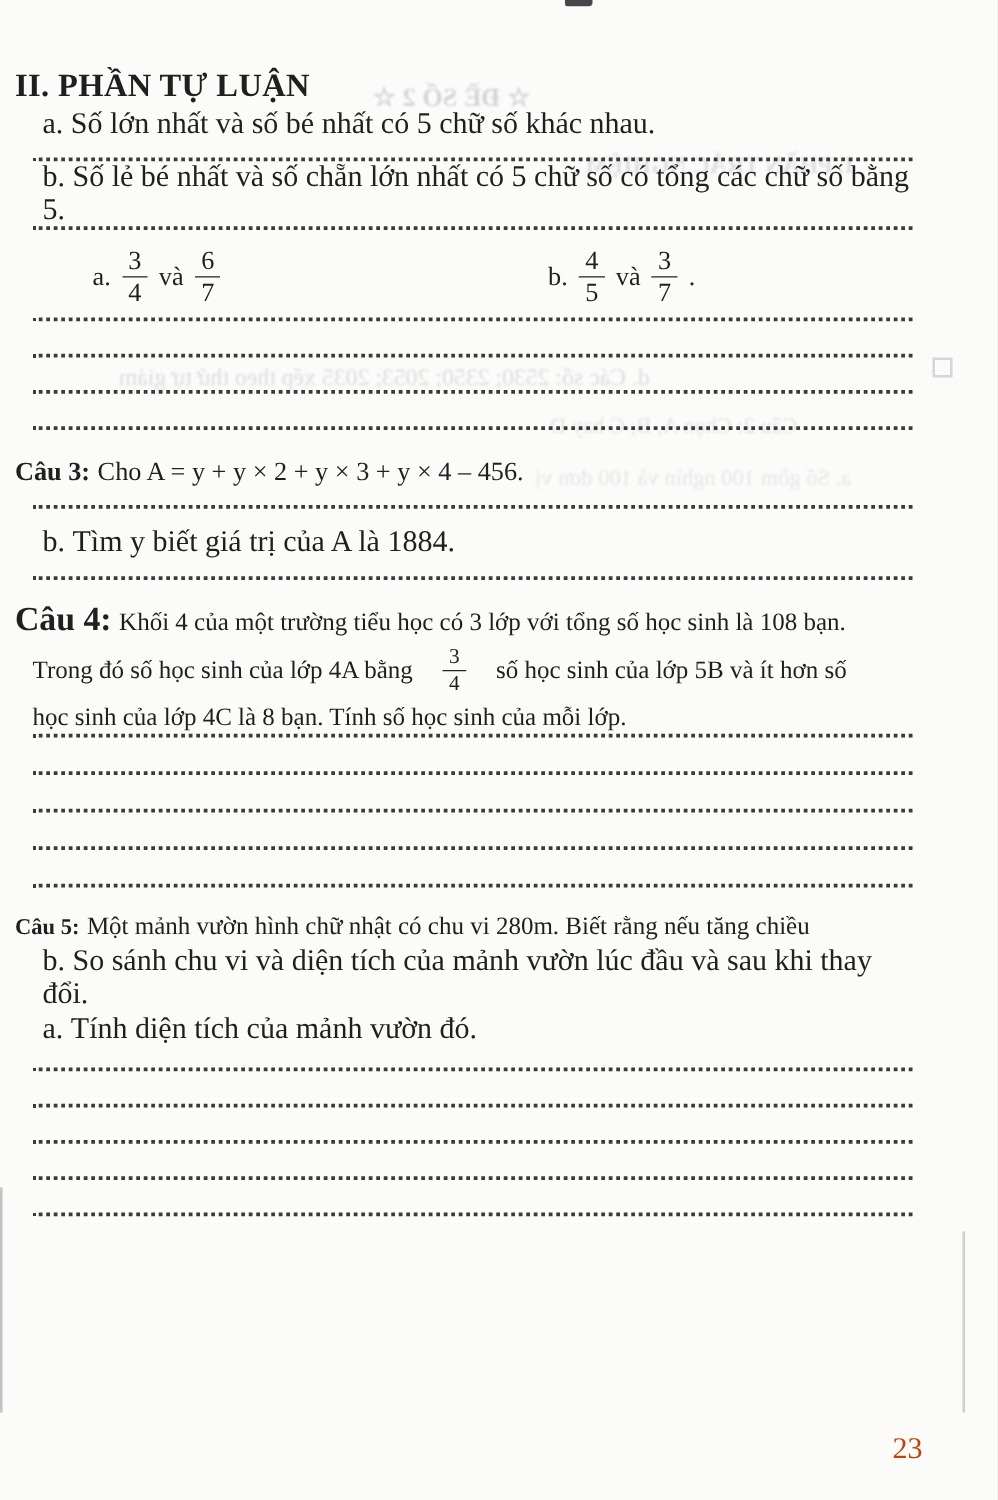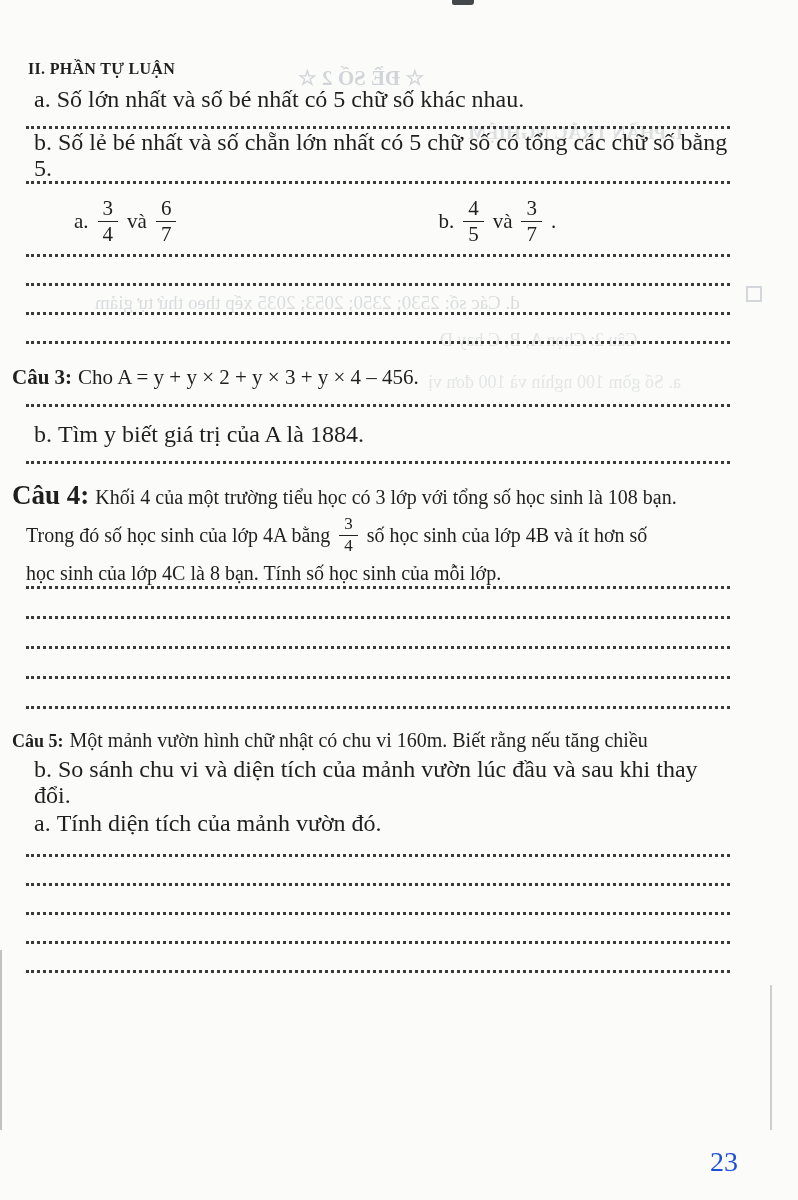--- a/index.html
+++ b/index.html
@@ -5,21 +5,21 @@
   * { margin:0; padding:0; box-sizing:border-box; }
   html,body { background:#e8e8e8; }
   .page {
     position:relative; width:798px; height:1200px;
     background:#fbfbf9; overflow:hidden;
     font-family:"Liberation Serif", serif;
     color:#1f1f1f;
   }
   .content { position:relative; padding:0 58px 0 12px; z-index:2; }
 
-  .section-heading { font-size:16px; font-weight:bold; line-height:26px; margin-top:56px; letter-spacing:0.3px;margin-left:16px; }
+  .section-heading { font-size:26px; font-weight:bold; line-height:26px; margin-top:56px; letter-spacing:0.3px; }
 
   .qline { font-size:21px; line-height:26px; }
   .qlabel { font-weight:bold; margin-right:6px; }
   .part { font-size:24px; line-height:26px; margin-left:22px; }
   .part .plabel { margin-right:6px; }
 
   .dots { height:3px; border-bottom:3px dotted #3a3a3a; margin-left:14px; margin-right:10px; }
   .mt4{margin-top:4px}.mt14{margin-top:14px}.mt16{}
   .mt18{margin-top:18px}.mt20{margin-top:20px}.mt22{margin-top:22px}
   .mt26{margin-top:26px}.mt27{margin-top:27px}
@@ -28,30 +28,30 @@
   .frac .num { display:block; border-bottom:1.6px solid #222; padding:0 5px 1px; }
   .frac .den { display:block; padding-top:1px; }
 
   .frac-row { display:flex; align-items:center; height:58px; margin-top:8px; font-size:21px; }
   .frac-row .group { display:flex; align-items:center; gap:9px; }
   .group-a { margin-left:62px; }
   .group-b { margin-left:262px; }
 
   .q4para { margin-top:18px; font-size:20px; }
   .q4line1 { line-height:26px; }
-  .q4line2 { display:flex; align-items:center; height:50px; margin-left:14px; gap:9px;font-family:Liberation Serif, serif; }
+  .q4line2 { display:flex; align-items:center; height:50px; margin-left:14px; gap:24px;font-family:Liberation Serif, serif; }
   .q4line2 .frac { font-size:17px; }
   .q4line3 { line-height:26px; margin-left:14px; }
 
   .q5para { margin-top:18px; font-size:20px; }
   .q5line1 { line-height:26px; }
   .q5line2 { line-height:26px; margin-left:22px; }
   .q5 .part { margin-top:2px; }
 
-  .page-number { position:absolute; right:60px; top:1146px; font-size:28px; color:#1d4ed8; z-index:2; }
+  .page-number { position:absolute; right:60px; top:1146px; font-size:24px; color:#c2410c; z-index:2; }
 
   
   .bleed { position:absolute; transform:scaleX(-1); filter:blur(0.7px); color:#9aa2ad; white-space:nowrap; z-index:1; font-family:"Liberation Serif", serif; }
   .bleed-title { left:298px; top:66px; font-size:21px; font-weight:bold; opacity:0.42; }
   .bleed-tn { left:468px; top:122px; font-size:19px; font-weight:bold; opacity:0.30; }
   .bleed-cacso { left:95px; top:292px; font-size:19px; opacity:0.34; }
   .bleed-chon { left:440px; top:330px; font-size:18px; opacity:0.26; }
   .bleed-sogom { left:428px; top:372px; font-size:18px; opacity:0.24; }
   .bleed-square { position:absolute; left:746px; top:286px; width:16px; height:16px; border:2px solid #b3b9c2; opacity:0.55; z-index:1; }
   .top-mark { position:absolute; left:452px; top:0; width:22px; height:5px; background:#44484b; border-radius:0 0 3px 2px; z-index:3; }
@@ -136,33 +136,33 @@
     <div class="q4para">
       <div class="q4line1">
         <span class="qlabel" style="font-size:27px">Câu 4:</span><span>Khối 4 của một trường tiểu học có 3 lớp với tổng số học sinh là 108 bạn.</span>
       </div>
       <div class="q4line2">
         <span>Trong đó số học sinh của lớp 4A bằng</span>
         <span class="frac">
             <span class="num">3</span>
             <span class="den">4</span>
           </span>
-        <span>số học sinh của lớp 4B và ít hơn số</span>
+        <span>số học sinh của lớp 5B và ít hơn số</span>
       </div>
       <div class="q4line3">học sinh của lớp 4C là 8 bạn. Tính số học sinh của mỗi lớp.</div>
       <div class="dots mt16"></div>
       <div class="dots mt27"></div>
       <div class="dots mt27"></div>
       <div class="dots mt27"></div>
       <div class="dots mt27"></div>
     </div>
 
     <div class="q5para q5">
       <div class="q5line1">
-        <span class="qlabel" style="font-size:18px">Câu 5:</span><span>Một mảnh vườn hình chữ nhật có chu vi 160m. Biết rằng nếu tăng chiều</span>
+        <span class="qlabel" style="font-size:18px">Câu 5:</span><span>Một mảnh vườn hình chữ nhật có chu vi 280m. Biết rằng nếu tăng chiều</span>
       </div>
       <p class="part">
         <span class="plabel">b.</span><span>So sánh chu vi và diện tích của mảnh vườn lúc đầu và sau khi thay đổi.</span>
       </p>
       <p class="part">
         <span class="plabel">a.</span><span>Tính diện tích của mảnh vườn đó.</span>
       </p>
       <div class="dots mt18"></div>
       <div class="dots mt26"></div>
       <div class="dots mt26"></div>

